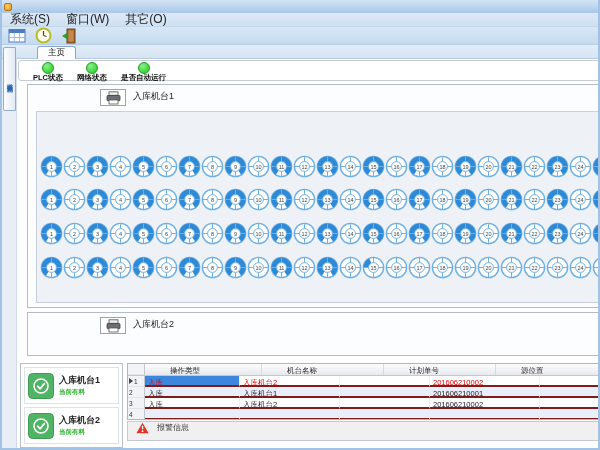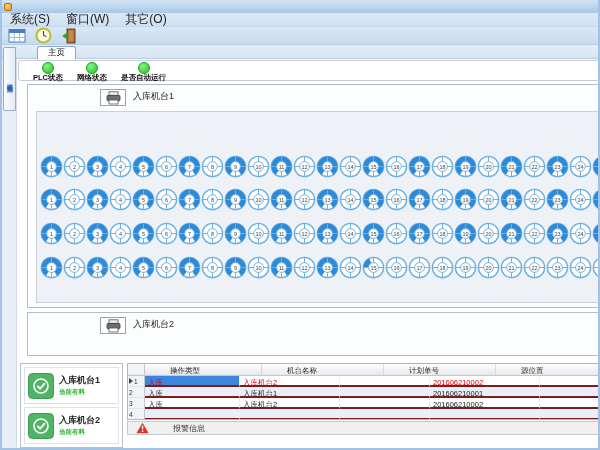--- a/index.html
+++ b/index.html
@@ -75,22 +75,22 @@
     display:flex; align-items:center; padding-left:1px; gap:1px; color:#333; font-size:6.5px; }
   .cell { padding:1.5px 0 0 3px; border-right:1px solid #edeff3; border-bottom:2px solid #7f1d1d;
     overflow:hidden; white-space:nowrap; color:#222; }
   .trow.alt .cell { background:#e9effa; }
   .cell.sel { background:#3d86dd; }
   .red { color:#e00000; }
   .cur-arrow { width:0; height:0; border-left:4px solid #444; border-top:3px solid transparent;
     border-bottom:3px solid transparent; display:inline-block; }
 
   
-  .alarmbar { position:absolute; left:125px; top:421px; width:473px; height:14px;
-    background:#f0f0f0; border:1px solid #c6cad0; display:flex; align-items:center; gap:24px; padding-left:8px; }
+  .alarmbar { position:absolute; left:125px; top:421px; width:473px; height:20px;
+    background:#f0f0f0; border:1px solid #c6cad0; display:flex; align-items:flex-start; gap:8px; padding-left:8px; }
   .alarm-label { font-size:8px; color:#333; }
 </style>
 </head>
 <body>
 
 <div class="app">
 
   <div class="titlebar">
     <span class="app-icon"></span>
   </div>

